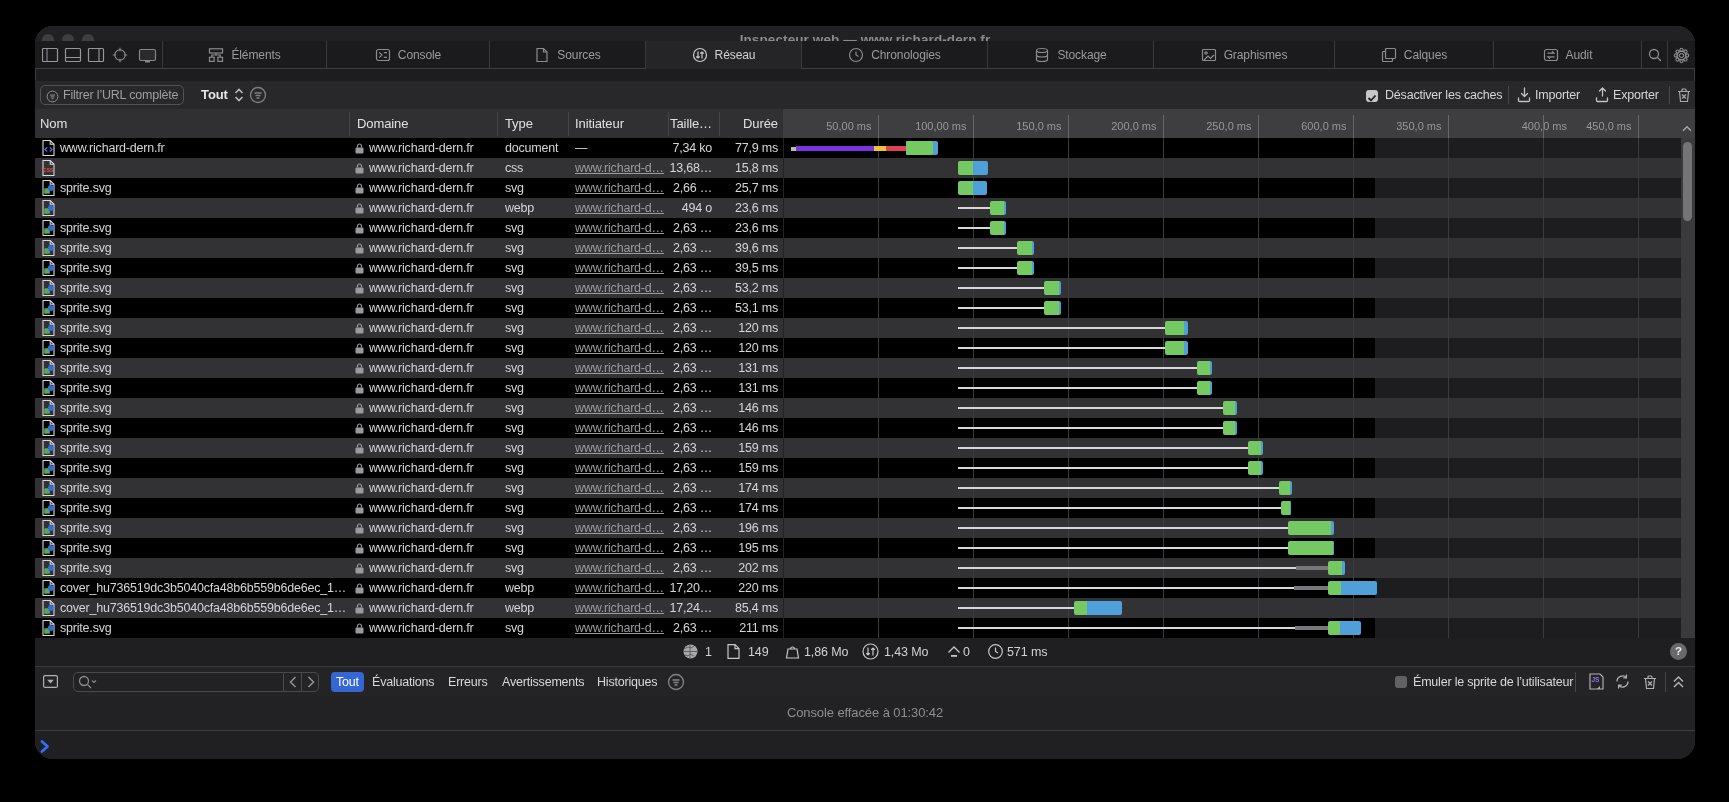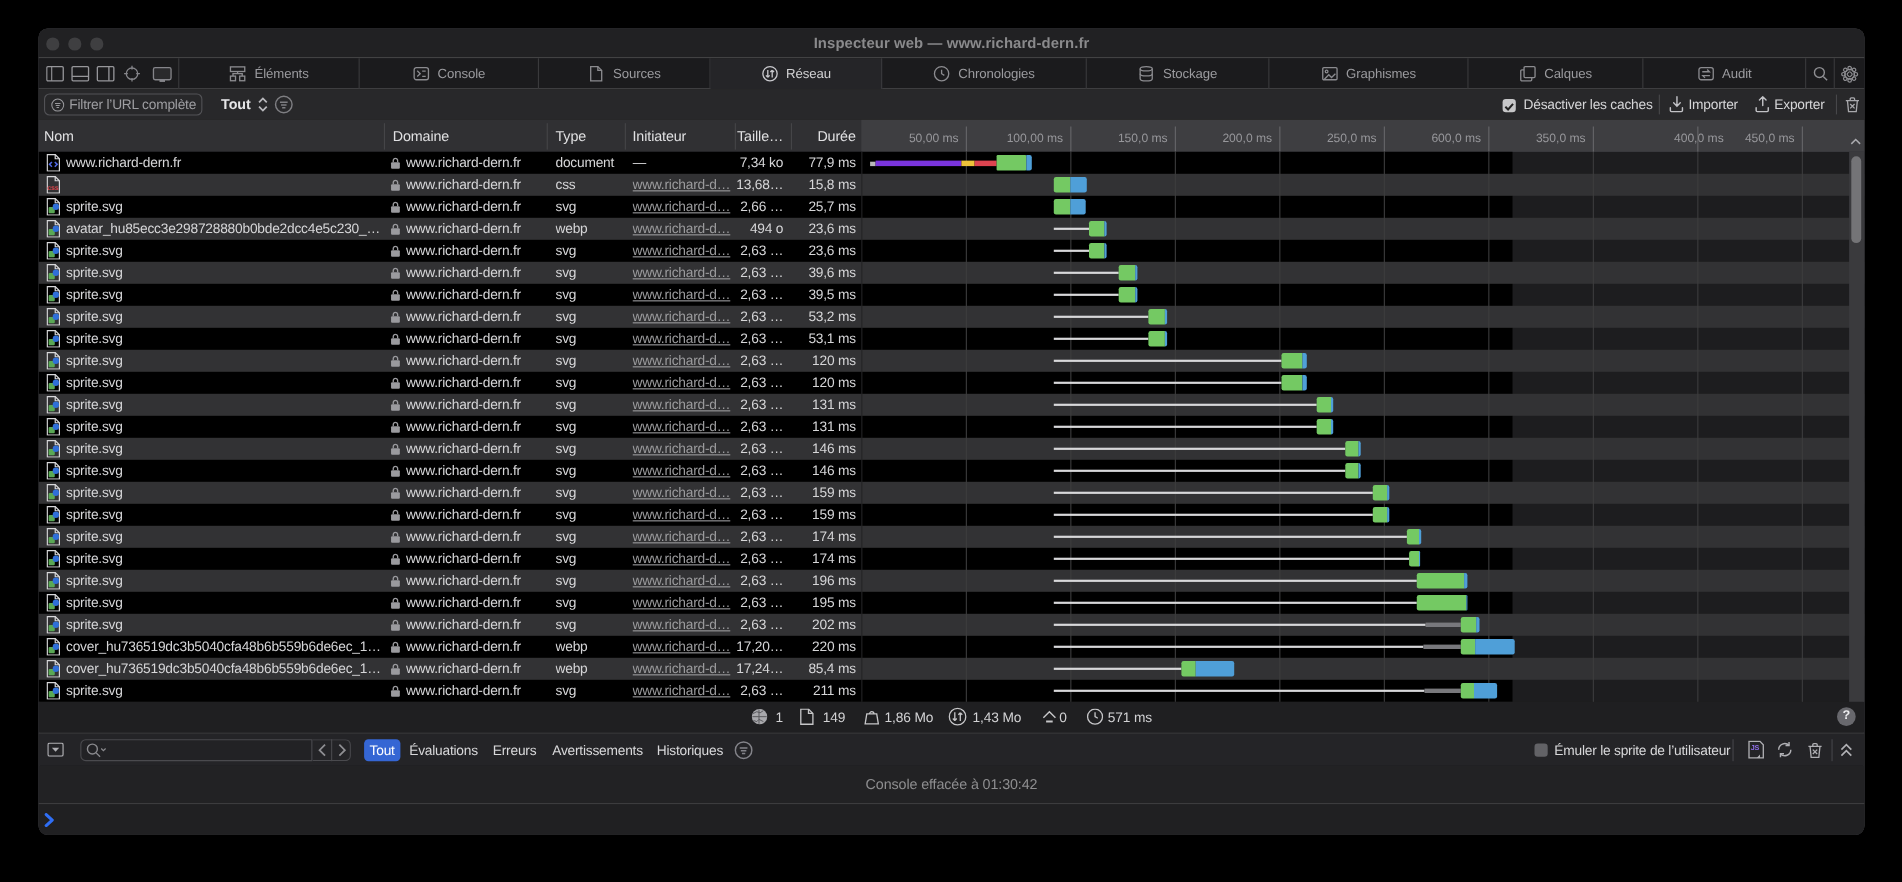--- a/index.html
+++ b/index.html
@@ -1,25 +1,25 @@
 <!DOCTYPE html>
 <html><head>
 <meta charset="utf-8">
 <style>
 html,body{margin:0;padding:0;background:#000;width:1729px;height:802px;overflow:hidden}
 *{box-sizing:border-box}
 body{font-family:"Liberation Sans",sans-serif;-webkit-font-smoothing:antialiased}
-.win{position:absolute;left:35px;top:26px;width:1660px;height:733px;background:#1d1d1f;border-radius:8px;overflow:hidden;outline:1px solid #3e3e42;outline-offset:-1px}
+.win{position:absolute;left:35px;top:26px;width:1660px;height:733px;background:#1d1d1f;border-radius:18px;overflow:hidden;outline:1px solid #3e3e42;outline-offset:-1px}
 .abs{position:absolute}
 
 .titlebar{position:absolute;left:0;top:0;width:1660px;height:27px;background:#212123;border-bottom:1px solid #4b4b4d}
 .tl{position:absolute;top:34px;width:12px;height:12px;border-radius:50%;background:#3f3f41}
 .title{position:absolute;left:0;top:0;width:1660px;height:27px;line-height:27px;text-align:center;color:#8a8a8c;font-size:13.5px;font-weight:bold;letter-spacing:0.1px}
 
-.tabbar{position:absolute;left:0;top:27px;width:1660px;height:28px;background:#1b1b1d;border-bottom:1px solid #3e3e40}
+.tabbar{position:absolute;left:0;top:15px;width:1660px;height:28px;background:#1b1b1d;border-bottom:1px solid #3e3e40}
 .tab{position:absolute;top:0;height:28px;border-right:1px solid #3a3a3c;display:flex;align-items:center;justify-content:center;gap:7px;color:#9b9b9f;font-size:12px;letter-spacing:-0.1px}
 .tab svg{flex:0 0 auto}
 .tab.sel{background:#252528;color:#d2d2d4}
 
 .filterbar{position:absolute;left:0;top:55px;width:1660px;height:28px;background:#28282a}
 .fbox{position:absolute;left:5px;top:4px;width:144px;height:20px;border:1px solid #525256;border-radius:5px;color:#9e9ea2;font-size:12.5px;letter-spacing:-0.2px;line-height:19px;padding-left:22px}
 
 .thead{position:absolute;left:0;top:83px;width:1660px;height:29px;background:#303033;color:#e0e0e2;font-size:13px}
 .th{position:absolute;top:0;height:29px;line-height:29px;letter-spacing:-0.1px}
 .thsep{position:absolute;top:3px;height:24px;width:1px;background:#454548}
@@ -310,21 +310,20 @@
         <div class="bar" style="left:923px;top:3px;width:15px;height:14px;background:#74c963;border-radius:2px 0 0 2px"></div>
         <div class="bar" style="left:938px;top:3px;width:14px;height:14px;background:#4f9fd8;border-radius:0 2px 2px 0"></div>
       </div>
       <div class="row even" style="top:60px">
         <div class="abs" style="left:7px;top:2px"><svg width="13" height="16" viewBox="0 0 13 16">
             <path d="M1 .5h7.2L12 4.3V15.5H1z" stroke="#d8d8da" stroke-width="1.1" fill="none"></path>
             <path d="M8.2 .5V4.3H12" stroke="#d8d8da" stroke-width="1.1" fill="none"></path>
             <rect x="2.2" y="8.2" width="5.6" height="5.6" rx="0.9" fill="#5aa855"></rect>
             <circle cx="8.8" cy="8" r="2.9" fill="#2f6fd8"></circle>
           </svg></div>
-        <div class="cell nm">avatar_hu85ecc3e298728880b0bde2dcc4e5c230_…</div>
         <div class="abs" style="left:320px;top:5px"><svg width="9" height="11" viewBox="0 0 9 11">
             <rect x="0.5" y="4.5" width="8" height="6" rx="1" fill="#9a9a9e"></rect>
             <path d="M2.5 4.5V3a2 2 0 014 0v1.5" stroke="#9a9a9e" stroke-width="1.2" fill="none"></path>
           </svg></div>
         <div class="cell dm">www.richard-dern.fr</div>
         <div class="cell ty">webp</div>
         <div class="cell ini">www.richard-d…</div>
         <div class="cell sz">494 o</div>
         <div class="cell du">23,6 ms</div>
         <div class="bar" style="left:923px;top:9px;width:32px;height:2px;background:#d8d8da"></div>

